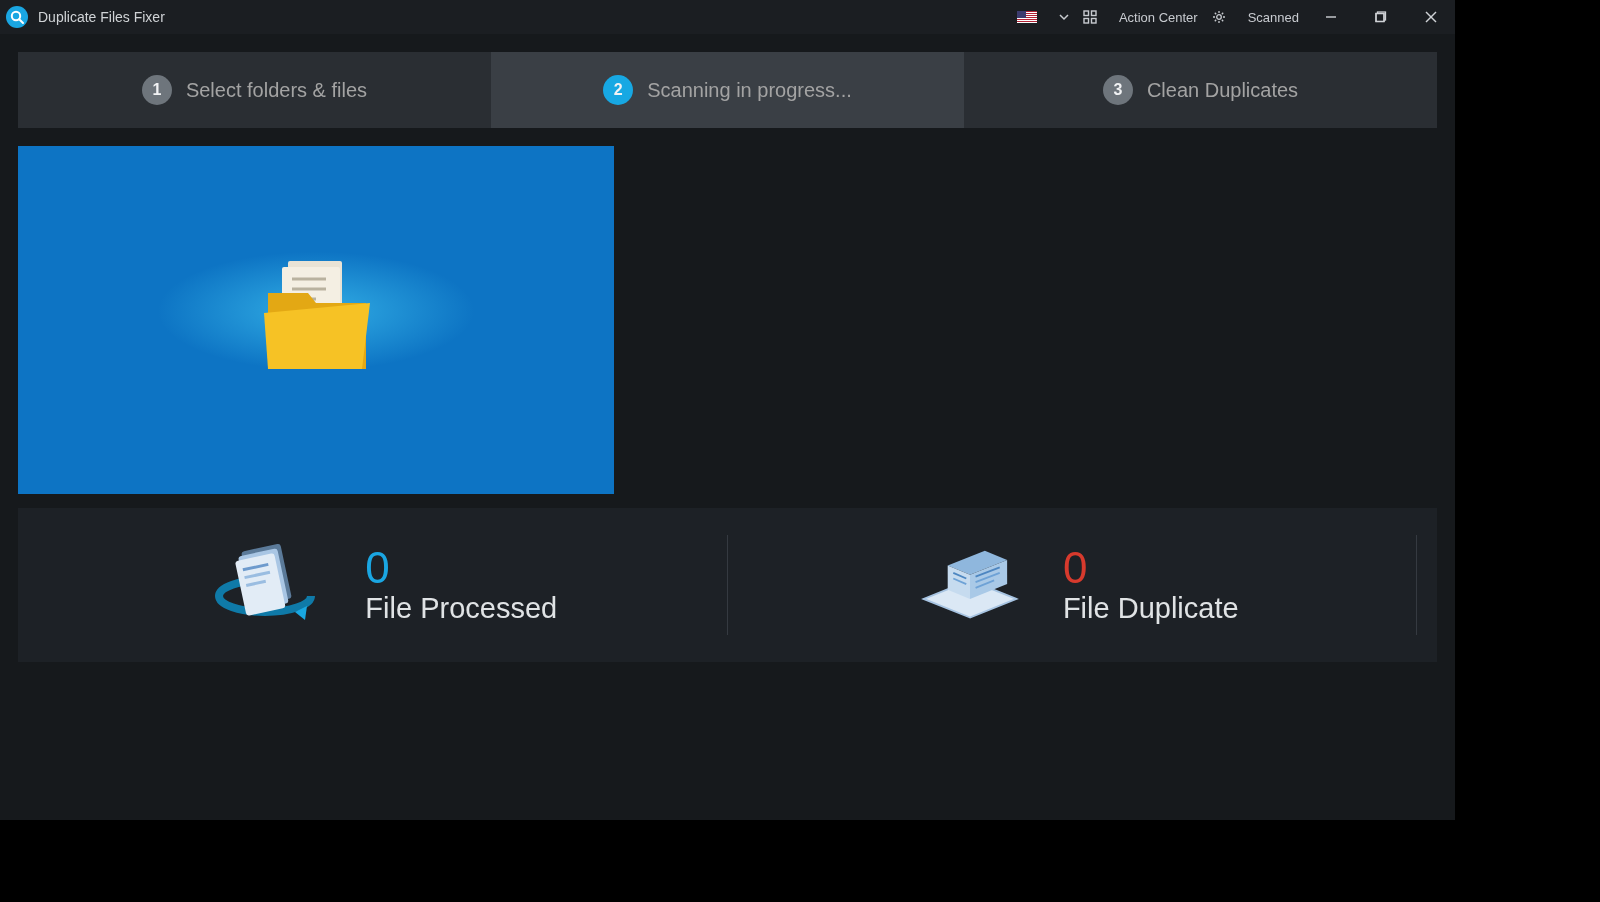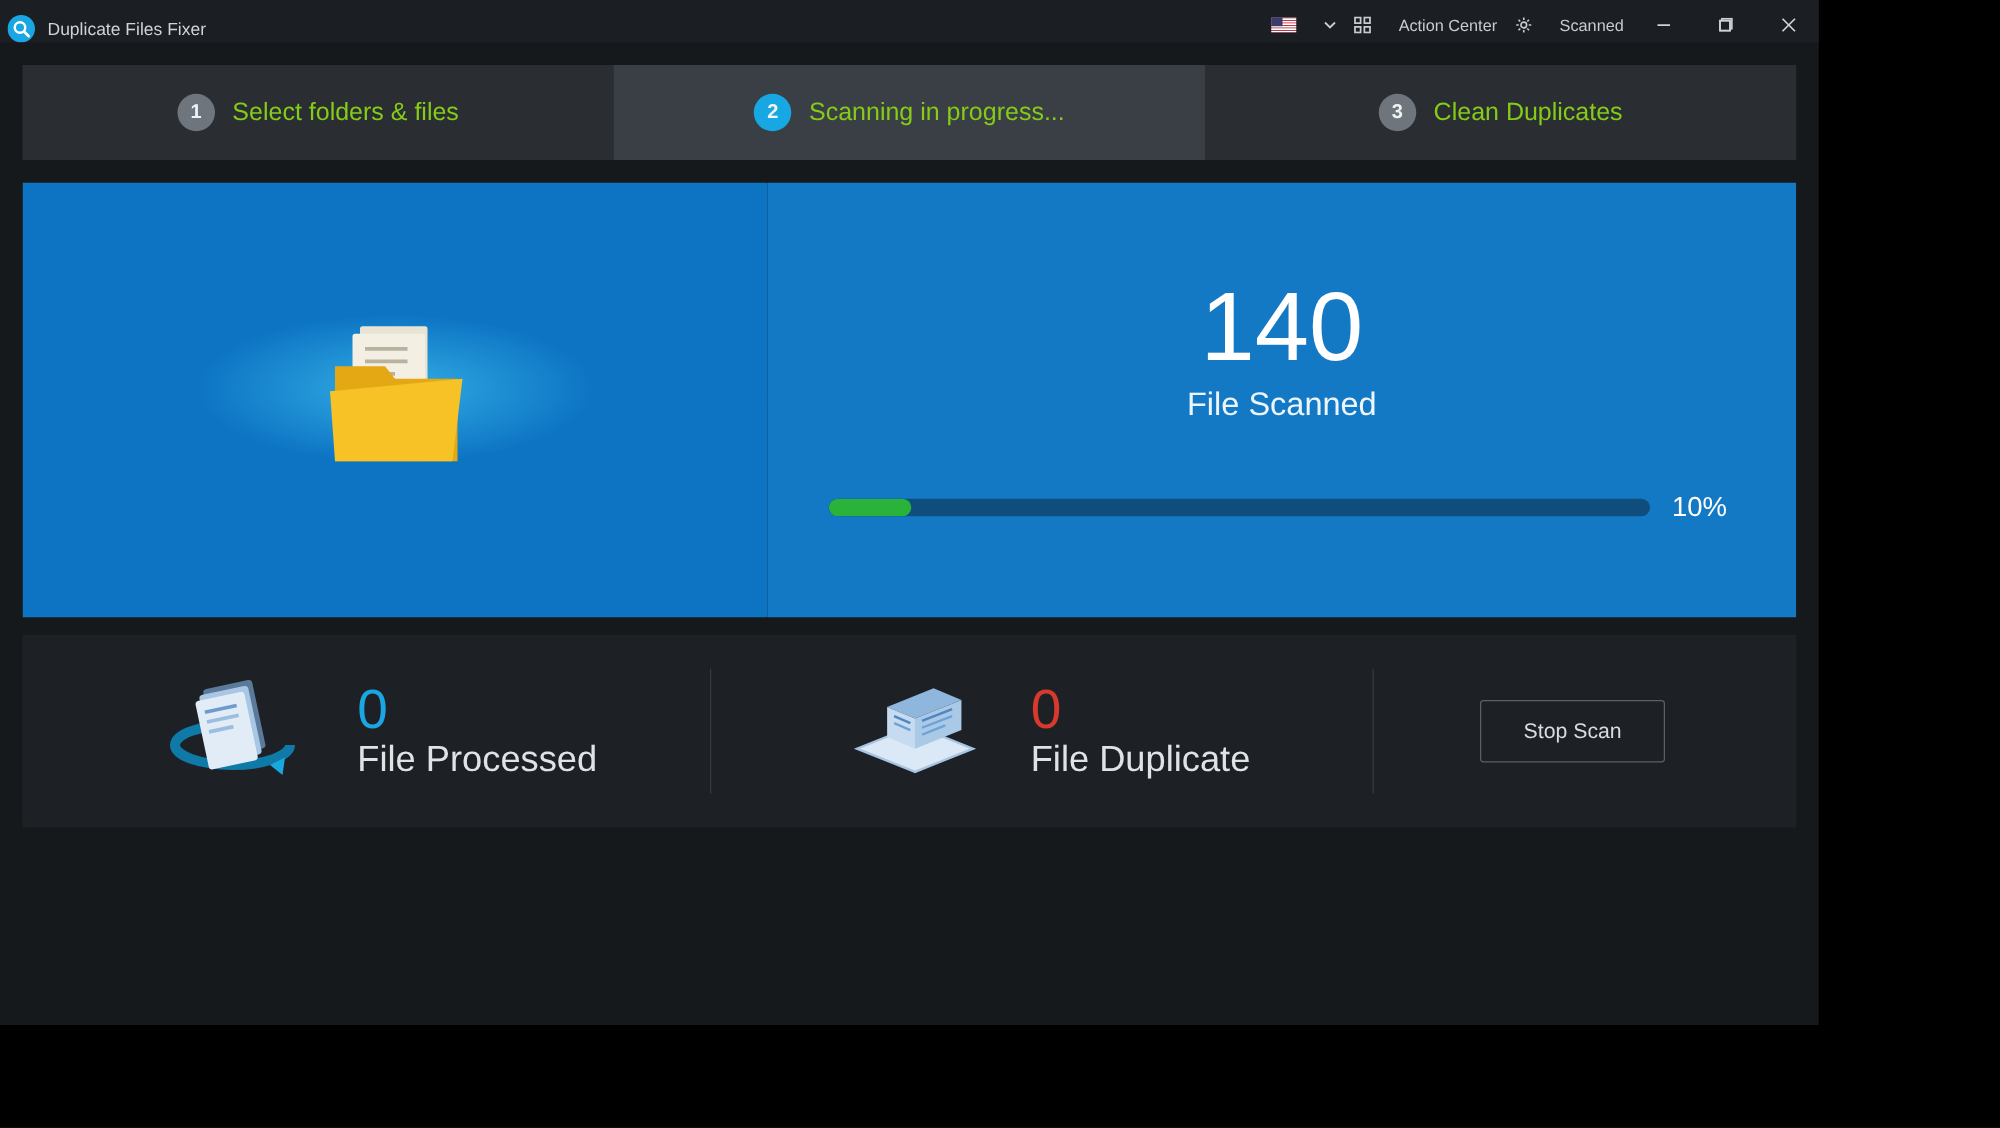--- a/index.html
+++ b/index.html
@@ -8,21 +8,21 @@
     background: #000;
     font-family: "Segoe UI", Arial, sans-serif;
     color: #e8e8e8;
     overflow: hidden;
   }
   .app { width: 1455px; height: 820px; background: #16191c; }
 
   
   .titlebar {
     height: 34px;
-    display: flex; align-items: flex-end;
+    display: flex; align-items: center;
     padding: 0 6px;
     background: #1b1e22;
   }
   .titlebar .left { display: flex; align-items: center; gap: 10px; }
   .app-logo {
     width: 22px; height: 22px; border-radius: 50%;
     display: flex; align-items: center; justify-content: center;
   }
   .app-logo svg { display: block; }
   .app-title { font-size: 14px; color: #d0d3d6; }
@@ -52,21 +52,21 @@
     gap: 14px;
   }
   .step-mid { background: #3a3f45; }
   .step-num {
     width: 30px; height: 30px; border-radius: 50%;
     background: #6e757c;
     display: flex; align-items: center; justify-content: center;
     font-size: 16px; font-weight: 600; color: #f1f2f4;
   }
   .step-num.active { background: #17a8e3; }
-  .step-label { font-size: 20px; color: #84cc16; font-weight: 500; }
+  .step-label { font-size: 20px; color: #a3a3a3; font-weight: 500; }
 
   
   .main {
     margin: 18px 18px 0 18px;
     height: 348px;
     display: flex;
     overflow: hidden;
   }
   .main-left {
     width: 42%;
@@ -234,31 +234,20 @@
           <rect x="36" y="14" width="58" height="62" rx="2" fill="#f4efe3"></rect>
           <line x1="46" y1="26" x2="80" y2="26" stroke="#b9b29f" stroke-width="3"></line>
           <line x1="46" y1="36" x2="80" y2="36" stroke="#b9b29f" stroke-width="3"></line>
           <line x1="46" y1="46" x2="70" y2="46" stroke="#b9b29f" stroke-width="3"></line>
 
           <path d="M22 40 h40 l8 10 h50 v66 H22 z" fill="#e3a814"></path>
 
           <path d="M18 60 L124 50 L116 116 H22 z" fill="#f6c225"></path>
         </svg>
       </span>
-    </div>
-    <div class="main-right">
-      <span class="arrow-notch"></span>
-      <div class="scanned-num">140</div>
-      <div class="scanned-lbl">File Scanned</div>
-      <div class="progress-row">
-        <div class="progress-track">
-          <div class="progress-fill" style="width:10%"></div>
-        </div>
-        <div class="progress-pct">10%</div>
-      </div>
     </div>
   </div>
 
   <div class="stats">
     <div class="stat-block">
       <span class="stat-visual">
         <svg width="130" height="110" viewBox="0 0 130 110">
           <ellipse cx="58" cy="66" rx="46" ry="16" fill="none" stroke="#0f7aa8" stroke-width="8" stroke-dasharray="160 80"></ellipse>
           <path d="M88 82 l12 -6 l-2 14 z" fill="#19a7e1"></path>
           <g transform="rotate(-12 55 48)">
@@ -297,19 +286,16 @@
         </svg>
       </span>
       <div class="stat-text">
         <span class="stat-num red">0</span>
         <span class="stat-lbl">File Duplicate</span>
       </div>
     </div>
 
     <div class="vdiv"></div>
 
-    <div class="stop-wrap">
-      <button class="stop-btn">Stop Scan</button>
-    </div>
   </div>
 
 
 </div>
 
 </body></html>

